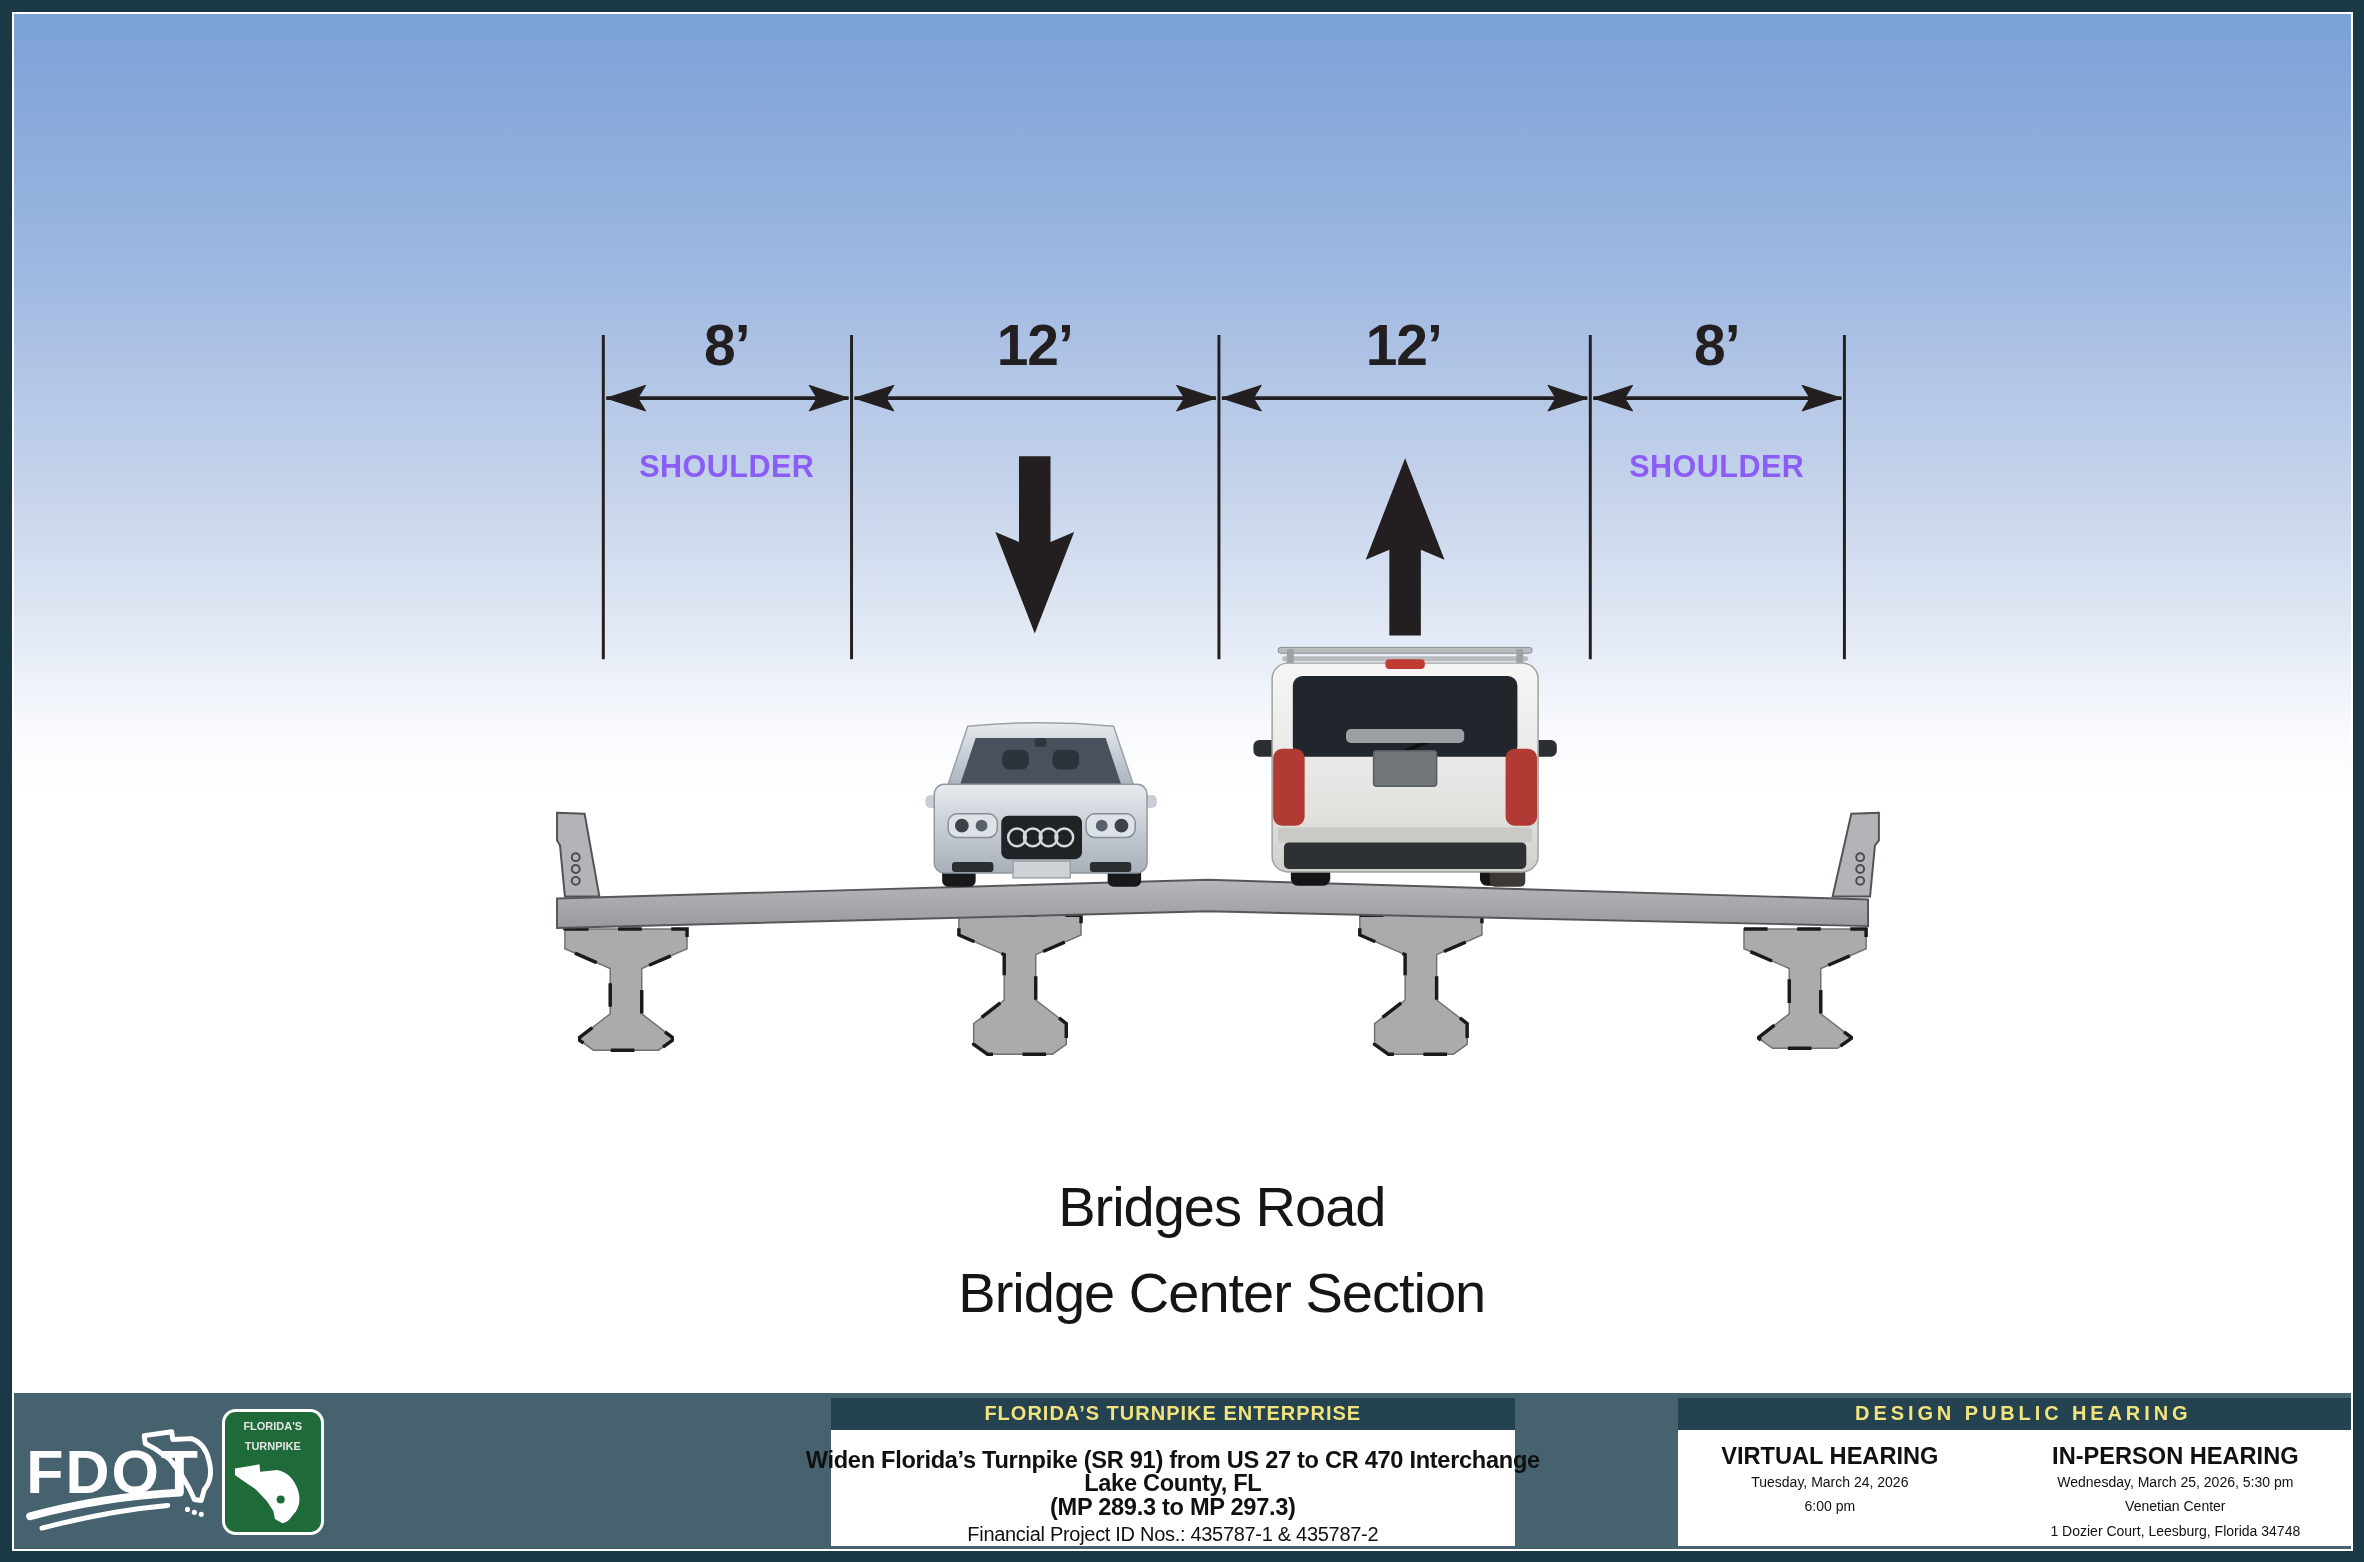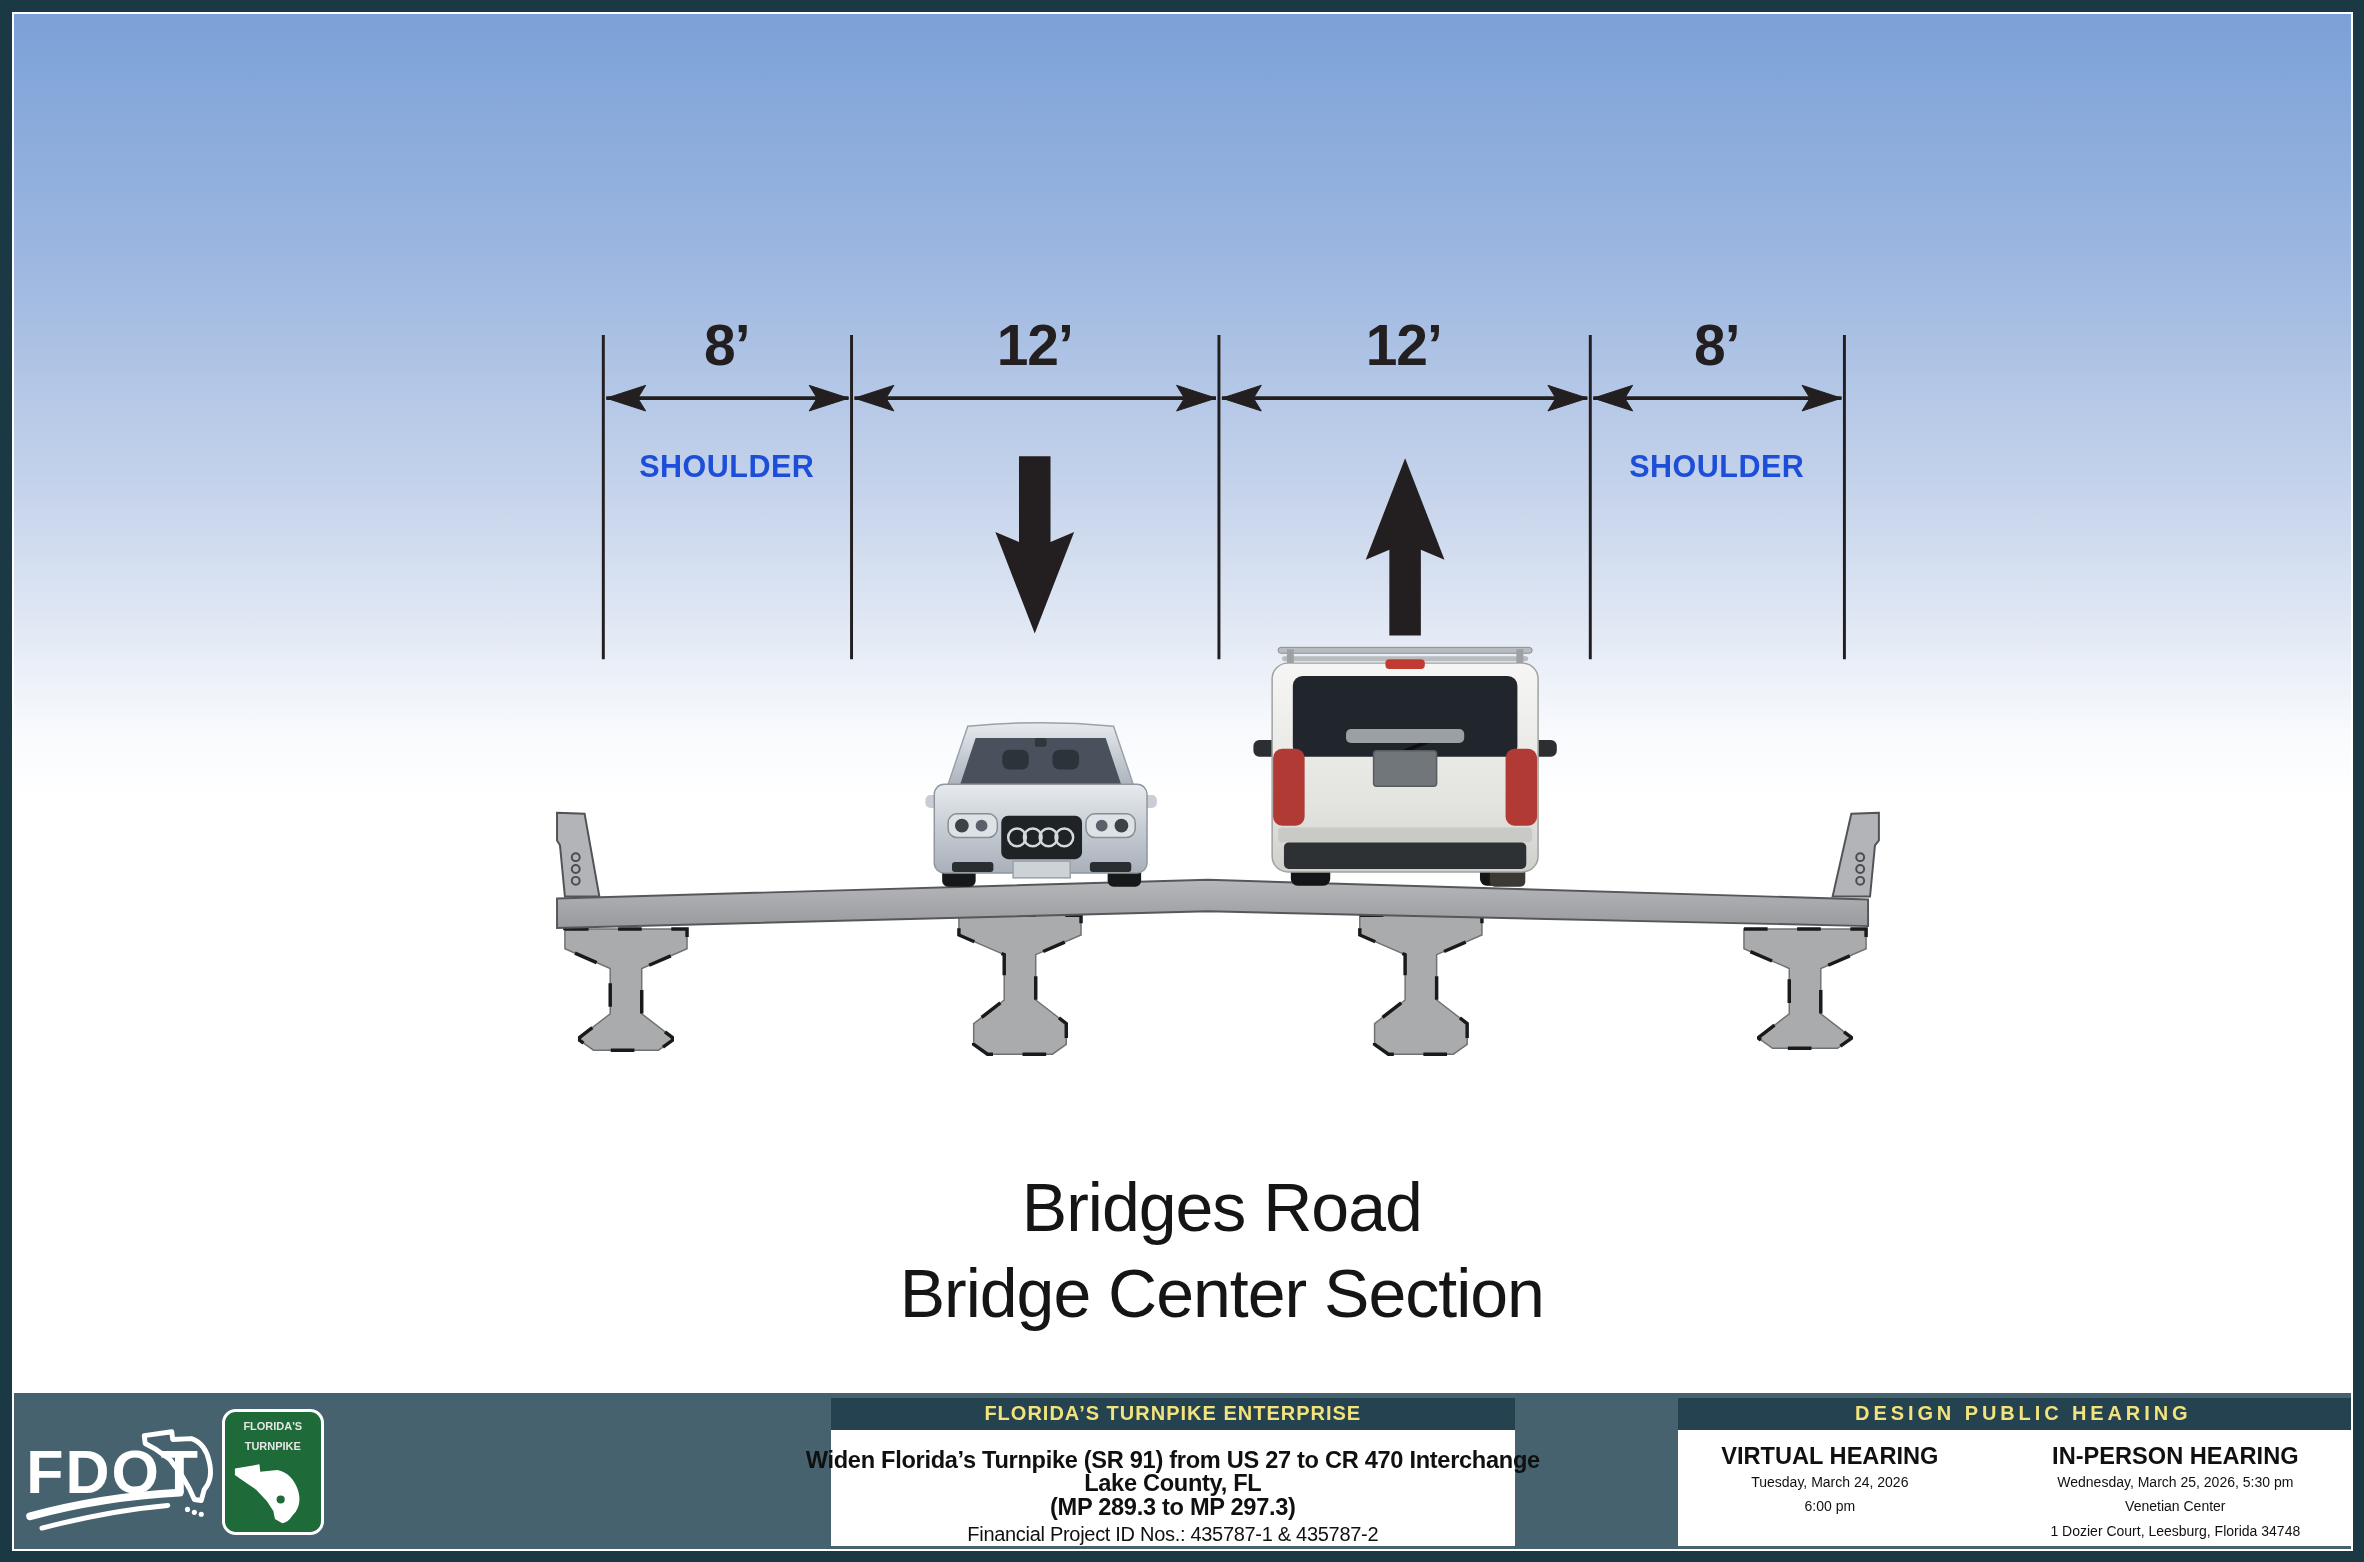--- a/index.html
+++ b/index.html
@@ -22,27 +22,27 @@
       #9db7e0 18%, #c9d6ec 36%, #e6ecf6 46%, #f8fafd 52%, #ffffff 57%, #ffffff 100%);
   }
   svg.diagram{position:absolute;left:0;top:0;}
   .dim-label{
     position:absolute;transform:translateX(-50%);
     font-size:57px;font-weight:bold;color:#231f20;letter-spacing:-1px;
     white-space:nowrap;
   }
   .shoulder-label{
     position:absolute;transform:translateX(-50%);
-    font-size:30.5px;font-weight:bold;color:#1d4ed8;letter-spacing:0.5px;
+    font-size:30.5px;font-weight:bold;color:#8b5cf6;letter-spacing:0.5px;
     white-space:nowrap;
   }
   .board-title{
     position:absolute;left:814px;top:1150px;width:788px;
     text-align:center;color:#151515;
-    font-size:68px;line-height:86px;font-weight:400;letter-spacing:-1px;
+    font-size:56px;line-height:86px;font-weight:400;letter-spacing:-1px;
   }
   .footer-band{
     position:absolute;left:0;top:1379px;width:2337px;height:156px;
     background:var(--band,#47626f);
   }
   .fdot-logo{position:absolute;left:9.9px;top:21.7px;}
   .turnpike-shield{
     position:absolute;left:208px;top:15.8px;width:102px;height:126px;
     background:var(--shield-green,#1e6a38);
     border:3.9px solid #ffffff;border-radius:13.8px;

